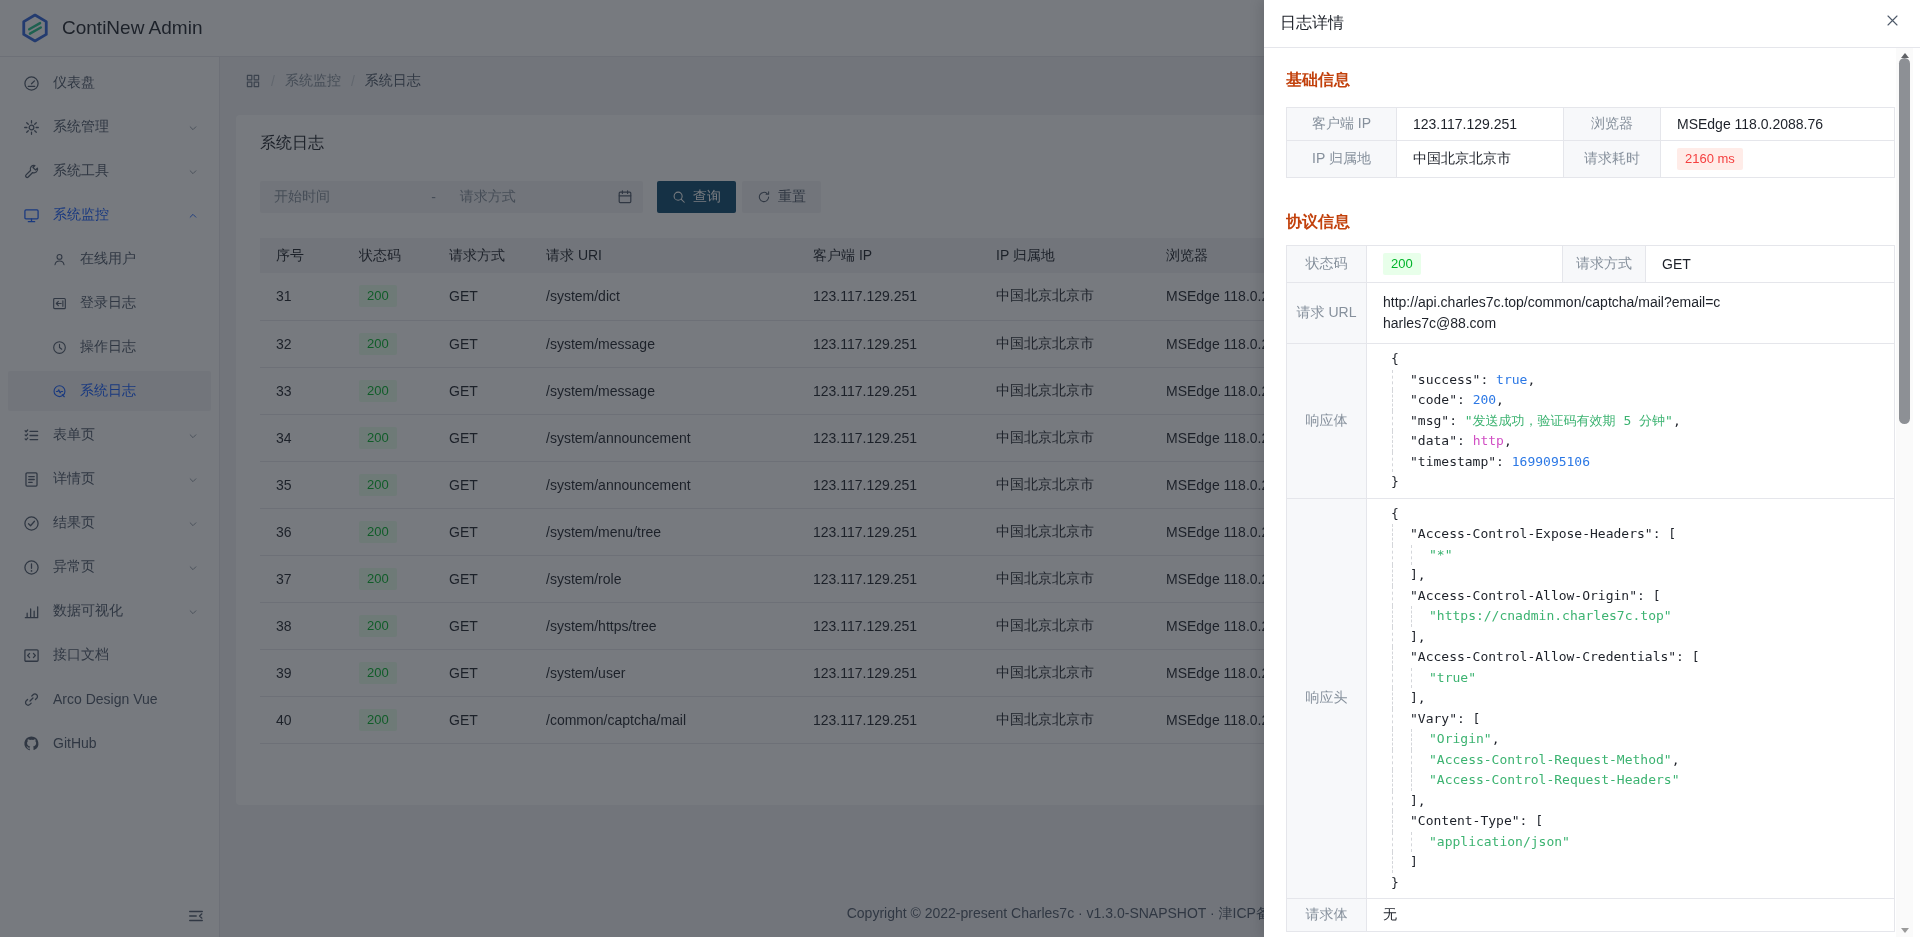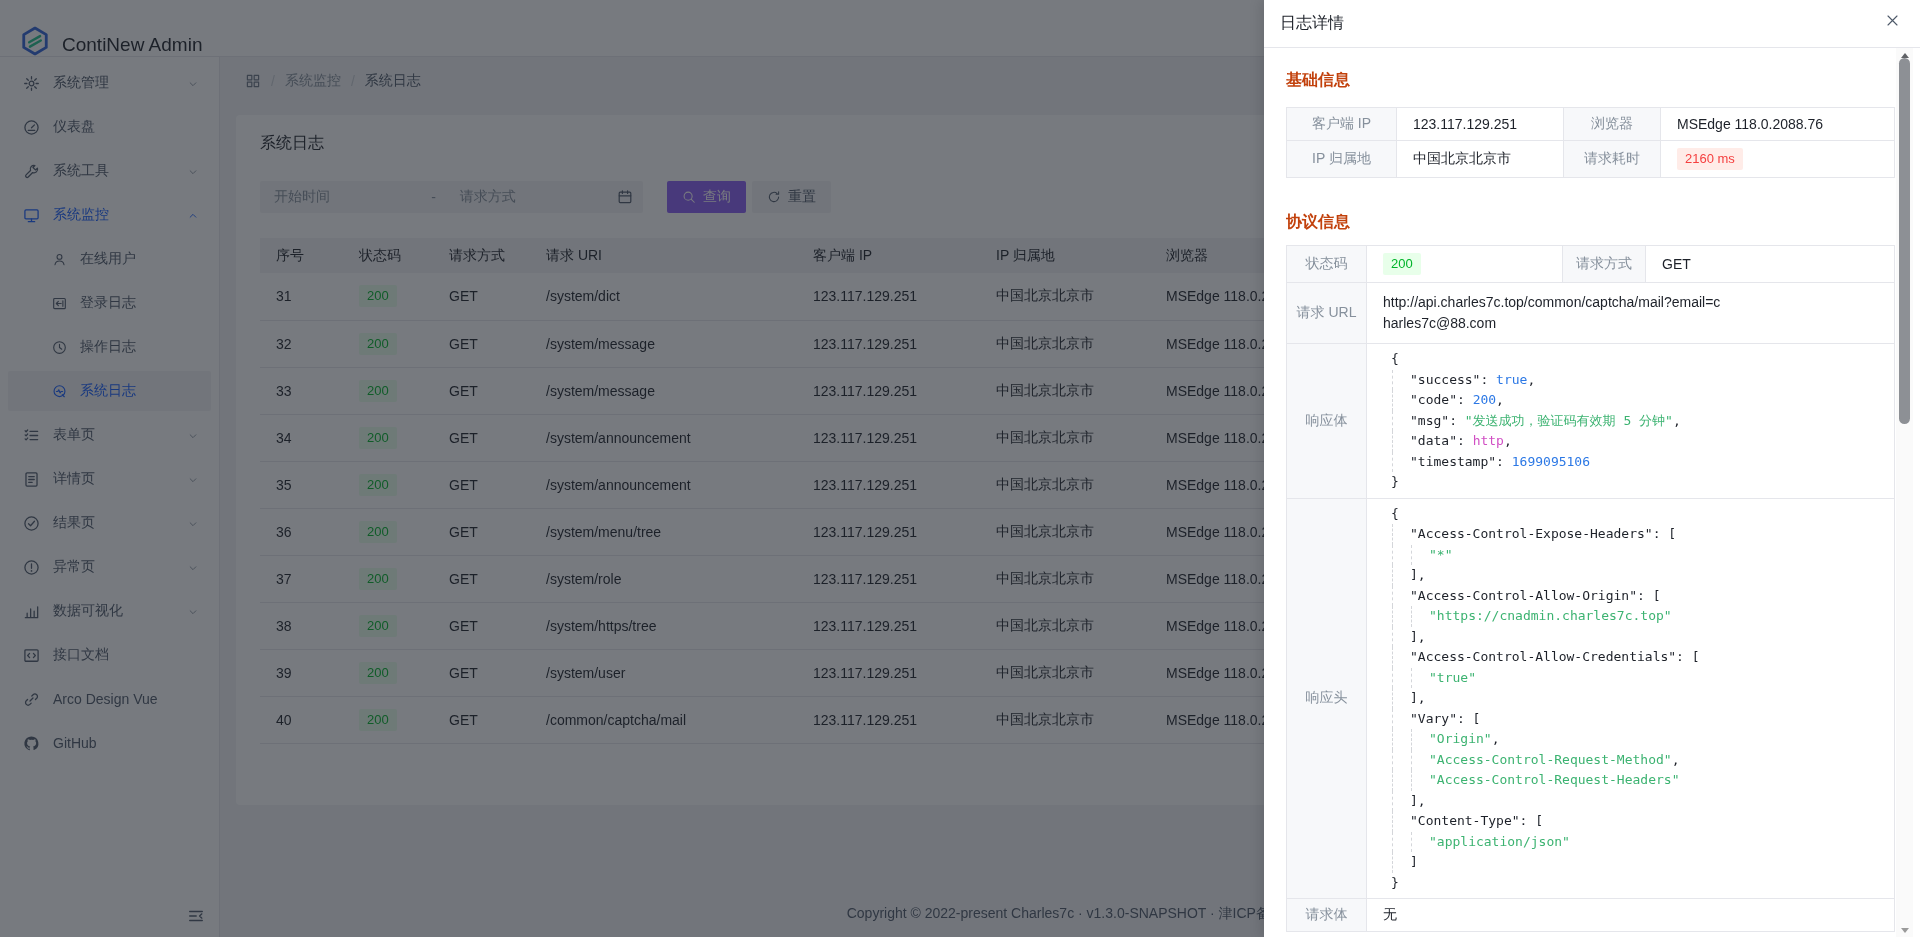--- a/index.html
+++ b/index.html
@@ -1,21 +1,21 @@
 <!DOCTYPE html>
 <html><head>
 <meta charset="utf-8">
 <style>
 *{margin:0;padding:0;box-sizing:border-box}
 html,body{width:1920px;height:937px;overflow:hidden}
 body{font-family:"Liberation Sans","DejaVu Sans",sans-serif;color:#1d2129;font-size:14px}
 .app{position:relative;width:1920px;height:937px;background:#f2f3f5;overflow:hidden}
 
 
-.navbar{position:absolute;left:0;top:0;right:0;height:57px;background:#fff;border-bottom:1px solid #e5e6eb;display:flex;align-items:flex-end;padding:0 16px;z-index:5}
+.navbar{position:absolute;left:0;top:0;right:0;height:57px;background:#fff;border-bottom:1px solid #e5e6eb;display:flex;align-items:center;padding:0 16px;z-index:5}
 .logo{width:30px;height:30px;margin-left:4px;flex:0 0 auto}
 .app-title{margin-left:12px;font-size:19px;font-weight:500;color:#1d2129}
 
 
 .sidebar{position:absolute;left:0;top:57px;bottom:0;width:220px;background:#fff;border-right:1px solid #e5e6eb;z-index:4}
 .menu{padding-top:6px}
 .menu-item{height:40px;margin:0 8px 4px;display:flex;align-items:center;padding:0 12px 0 15px;border-radius:2px;color:#4e5969;cursor:pointer}
 .menu-item .mi-icon{width:17px;height:17px;flex:0 0 auto;display:flex;align-items:center;justify-content:center}
 .menu-item .mi-icon svg{width:100%;height:100%}
 .menu-item .mi-label{margin-left:13px;flex:1;white-space:nowrap;overflow:hidden}
@@ -41,21 +41,21 @@
 .card{position:absolute;left:16px;right:16px;top:58px;height:690px;background:#fff;border-radius:4px}
 .card-title{padding:18px 24px 0;font-size:16px;font-weight:500;color:#1d2129}
 .search-row{position:absolute;left:24px;top:66px;display:flex;align-items:center}
 .range-picker{width:383px;height:32px;background:#f2f3f5;border-radius:2px;display:flex;align-items:center;padding:0 10px 0 14px;color:#86909c;cursor:pointer}
 .range-picker .rp-start,.range-picker .rp-end{flex:1}
 .range-picker .rp-sep{margin:0 24px 0 0;color:#86909c}
 .range-picker .rp-cal{width:16px;height:16px;color:#4e5969}
 .range-picker .rp-cal svg{width:16px;height:16px}
 .btn{height:32px;border:none;border-radius:2px;display:flex;align-items:center;padding:0 15px;font-size:14px;cursor:pointer;font-family:inherit}
 .btn svg{width:14px;height:14px;margin-right:7px}
-.btn-primary{margin-left:24px;background:#8b5cf6;color:#fff}
+.btn-primary{margin-left:14px;background:#0c4a6e;color:#fff}
 .btn-secondary{margin-left:6px;background:#f2f3f5;color:#4e5969}
 
 .log-table{position:absolute;left:24px;top:123px;width:1620px;border-collapse:collapse;table-layout:fixed}
 .log-table th{background:#f2f3f5;height:35px;text-align:left;padding:0 16px;font-size:14px;font-weight:500;color:#1d2129;white-space:nowrap;overflow:hidden}
 .log-table td{height:47px;padding:0 16px;border-bottom:1px solid #e5e6eb;font-size:14px;color:#1d2129;white-space:nowrap;overflow:hidden}
 .badge{display:inline-block;padding:2px 8px;border-radius:2px;font-size:13px;line-height:18px}
 .badge-green{background:#e8ffea;color:#00b42a}
 .badge-red{background:#ffece8;color:#f53f3f}
 
 .footer{position:absolute;left:0;right:0;top:848px;text-align:center;font-size:14px;color:#4e5969}
@@ -111,37 +111,37 @@
       <path d="M5.3 11l5.8-3.3" stroke="#21c08b" stroke-width="1.3" stroke-linecap="round"></path>
     </svg>
     <div class="app-title">ContiNew Admin</div>
   </div>
 
   <div class="sidebar">
     <div class="menu">
         <div class="menu-item">
           <span class="mi-icon">
             <svg viewBox="0 0 16 16" fill="none" stroke="currentColor" stroke-width="1.2" stroke-linecap="round" stroke-linejoin="round">
+              <circle cx="8" cy="8" r="6.2"></circle>
+              <path d="M8 8.3l2.8-2.8M4.9 10.6h6.2"></path>
+            </svg>
+          </span>
+          <span class="mi-label">仪表盘</span>
+        </div>
+        <div class="menu-item">
+          <span class="mi-icon">
+            <svg viewBox="0 0 16 16" fill="none" stroke="currentColor" stroke-width="1.2" stroke-linecap="round" stroke-linejoin="round">
               <circle cx="8" cy="8" r="2.2"></circle>
               <path d="M8 1.6v2.1M8 12.3v2.1M1.6 8h2.1M12.3 8h2.1M3.5 3.5l1.5 1.5M11 11l1.5 1.5M12.5 3.5L11 5M5 11l-1.5 1.5"></path>
             </svg>
           </span>
           <span class="mi-label">系统管理</span>
           <span class="mi-chev"><svg viewBox="0 0 16 16" fill="none" stroke="currentColor" stroke-width="1.2" stroke-linecap="round" stroke-linejoin="round">
               <path d="M4.2 6.4L8 10.2l3.8-3.8"></path>
             </svg></span>
-        </div>
-        <div class="menu-item">
-          <span class="mi-icon">
-            <svg viewBox="0 0 16 16" fill="none" stroke="currentColor" stroke-width="1.2" stroke-linecap="round" stroke-linejoin="round">
-              <circle cx="8" cy="8" r="6.2"></circle>
-              <path d="M8 8.3l2.8-2.8M4.9 10.6h6.2"></path>
-            </svg>
-          </span>
-          <span class="mi-label">仪表盘</span>
         </div>
         <div class="menu-item">
           <span class="mi-icon">
             <svg viewBox="0 0 16 16" fill="none" stroke="currentColor" stroke-width="1.2" stroke-linecap="round" stroke-linejoin="round">
               <path d="M13.6 4.9a3.4 3.4 0 0 1-4.5 4.1l-4.2 4.2a1.4 1.4 0 0 1-2-2l4.2-4.2A3.4 3.4 0 0 1 11.2 2.4L9.4 4.2l2.3 2.3 1.9-1.6z"></path>
             </svg>
           </span>
           <span class="mi-label">系统工具</span>
           <span class="mi-chev"><svg viewBox="0 0 16 16" fill="none" stroke="currentColor" stroke-width="1.2" stroke-linecap="round" stroke-linejoin="round">
               <path d="M4.2 6.4L8 10.2l3.8-3.8"></path>

